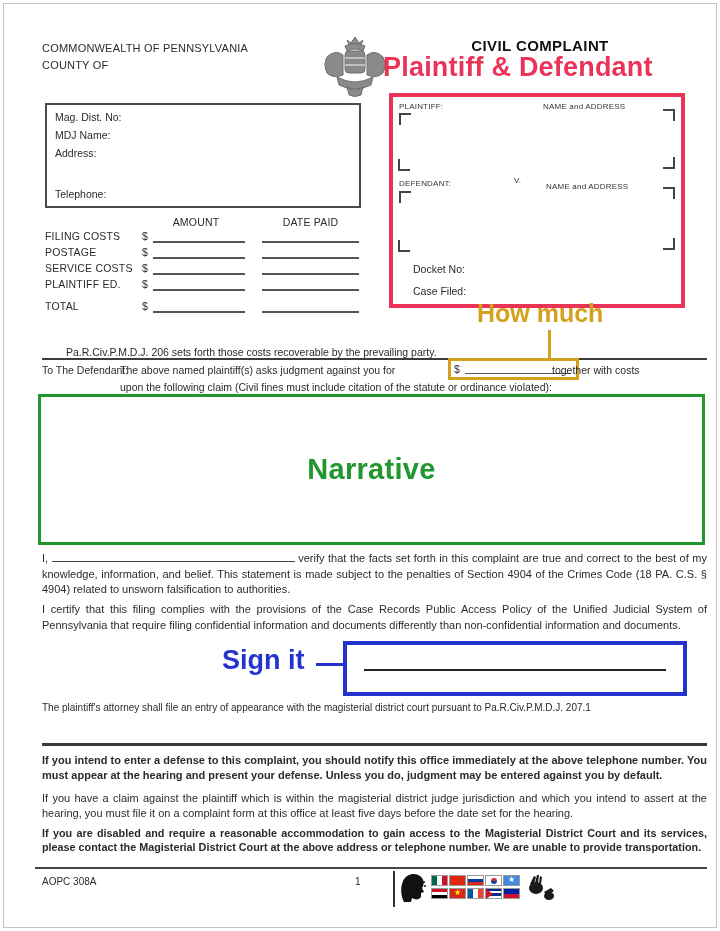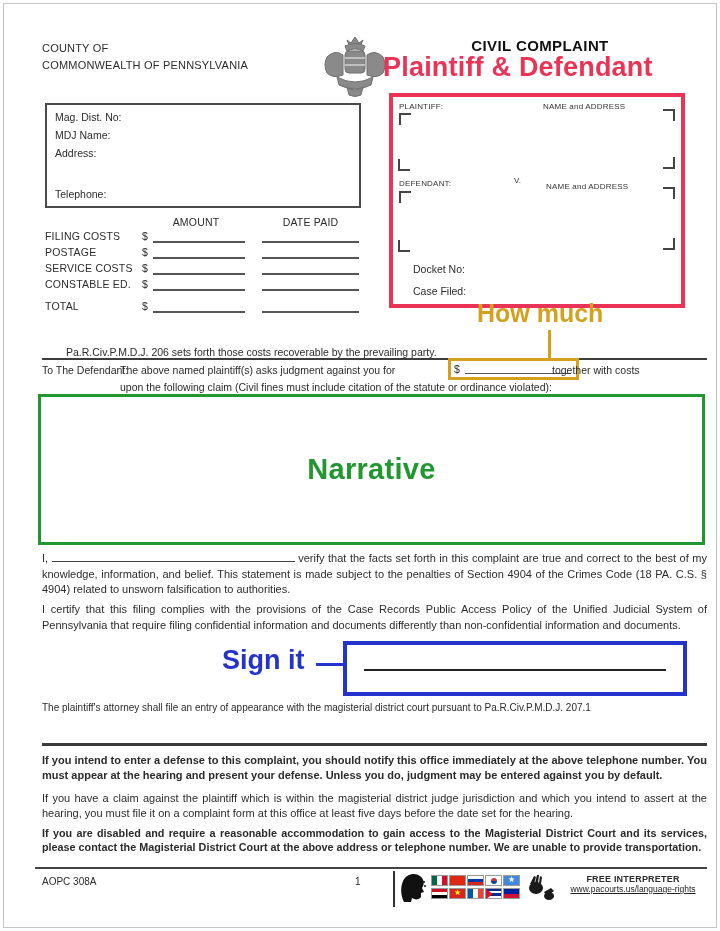--- a/index.html
+++ b/index.html
@@ -113,22 +113,22 @@
     border-top:5.5px solid transparent; border-bottom:5.5px solid transparent; border-left:7px solid #cf142b; }
   .fl-ht { background:linear-gradient(#00209f 50%,#d21034 50%); }
 </style>
 </head>
 <body>
 
 <div class="page">
   <div class="frame"></div>
 
   <div class="abs hdr-left">
+    <div>COMMONWEALTH OF PENNSYLVANIA</div>
     <div>COUNTY OF</div>
-    <div>COMMONWEALTH OF PENNSYLVANIA</div>
   </div>
 
   <svg class="abs crest" viewBox="0 0 76 64">
     <g fill="#8a8a8a" stroke="#6f6f6f" stroke-width="1">
       <path d="M38 2 L34 8 L30 5 L33 12 L43 12 L46 5 L42 8 Z"></path>
       <path d="M28 11 Q38 6 48 11 L46 16 Q38 12 30 16 Z"></path>
       <rect x="28" y="16" width="20" height="22" rx="4"></rect>
       <path d="M10 22 Q18 14 26 20 L26 40 Q16 44 10 38 Q6 30 10 22 Z"></path>
       <path d="M66 22 Q58 14 50 20 L50 40 Q60 44 66 38 Q70 30 66 22 Z"></path>
       <path d="M20 42 Q38 52 56 42 L54 50 Q38 58 22 50 Z"></path>
@@ -184,21 +184,21 @@
       <span class="ln1"></span>
       <span class="ln2"></span>
     </div>
     <div class="cost-row" style="top:46px">
       <span class="lab">SERVICE COSTS</span>
       <span class="dol">$</span>
       <span class="ln1"></span>
       <span class="ln2"></span>
     </div>
     <div class="cost-row" style="top:62px">
-      <span class="lab">CONSTABLE ED.</span>
+      <span class="lab">PLAINTIFF ED.</span>
       <span class="dol">$</span>
       <span class="ln1"></span>
       <span class="ln2"></span>
     </div>
     <div class="cost-row" style="top:84px">
       <span class="lab">TOTAL</span>
       <span class="dol">$</span>
       <span class="ln1"></span>
       <span class="ln2"></span>
     </div>
@@ -272,17 +272,13 @@
       <path d="M3 10 L7 2 L9 3 L7 10 Z"></path>
       <path d="M8 9 L10 1 L12 1 L11 9 Z"></path>
       <path d="M12 9 L13 2 L15 3 L14 10 Z"></path>
       <ellipse cx="9" cy="14" rx="7" ry="6"></ellipse>
       <path d="M17 18 L24 14 L27 17 L20 22 Z"></path>
       <path d="M18 22 L26 20 L27 23 L19 25 Z"></path>
       <ellipse cx="22" cy="22" rx="5" ry="4"></ellipse>
     </g>
   </svg>
 
-  <div class="abs foot-text">
-    <div class="t1">FREE INTERPRETER</div>
-    <div class="t2">www.pacourts.us/language-rights</div>
-  </div>
 </div>
 
 </body></html>

